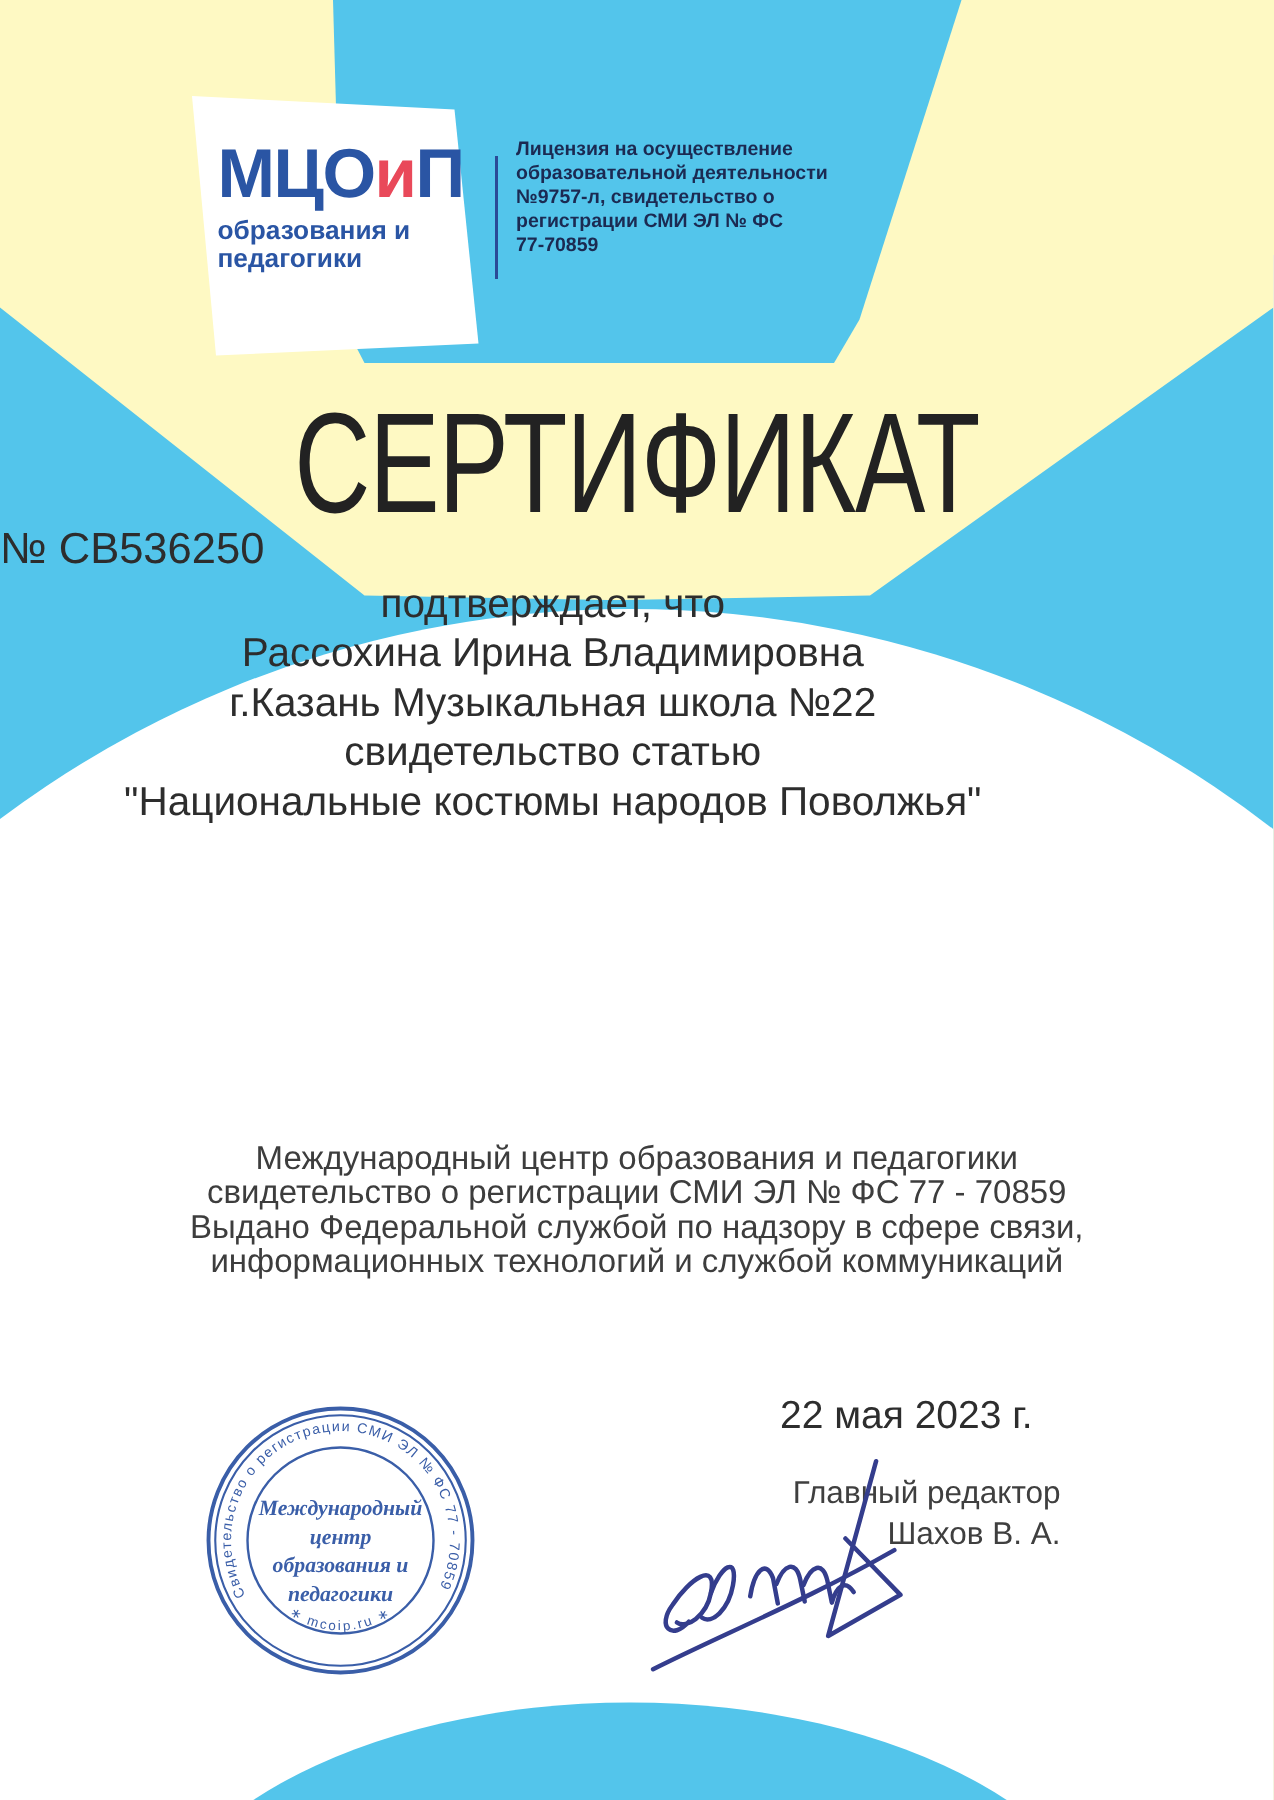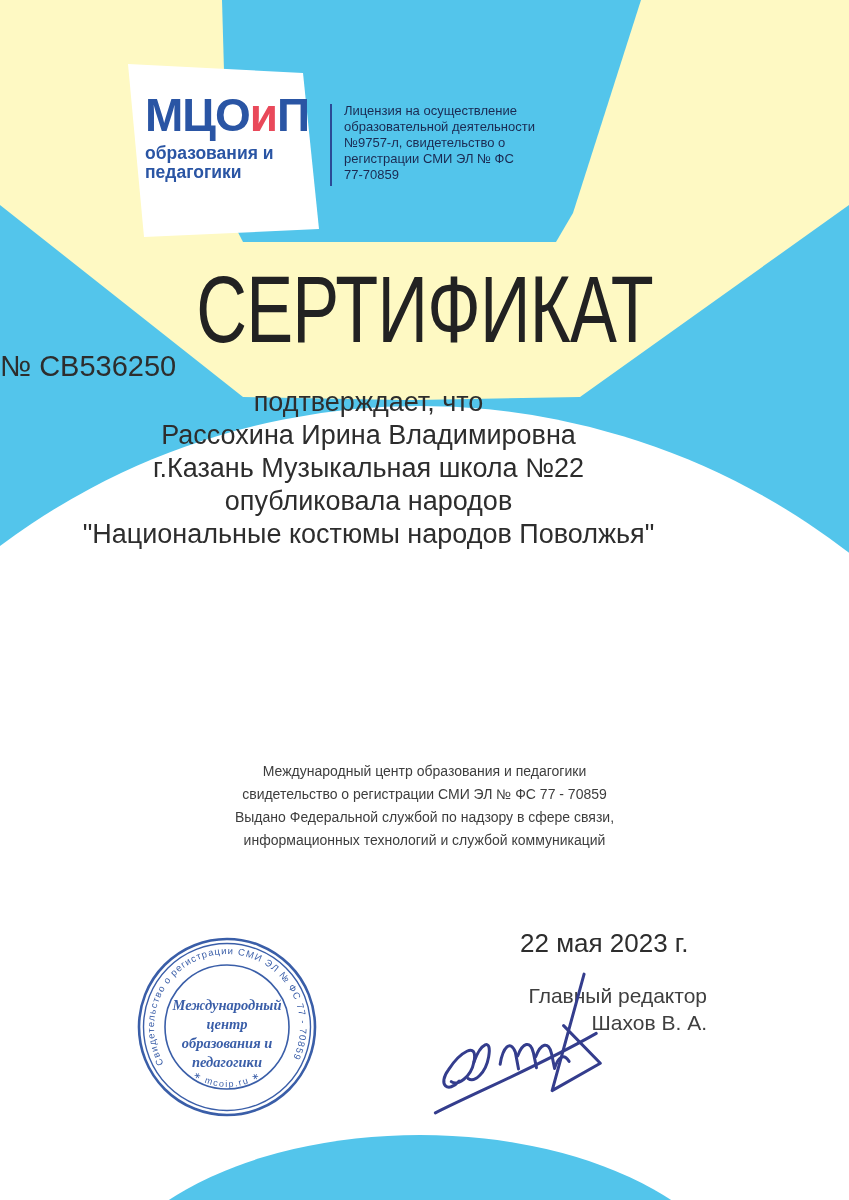--- a/index.html
+++ b/index.html
@@ -11,30 +11,30 @@
   }
   .bg-svg{position:absolute;left:0;top:0;z-index:0;}
   .layer{position:absolute;z-index:2;}
 
   
   .logo-block{left:145px;top:92px;width:190px;}
   .logo-acronym{font-size:46px;font-weight:bold;letter-spacing:-1px;line-height:46px;color:#2a55a4;}
   .logo-acronym .red{color:#e9495a;}
   .logo-name{margin-top:6px;font-size:17.5px;font-weight:bold;line-height:19px;color:#2a55a4;}
   .logo-sep{left:330px;top:104px;width:2px;height:82px;background:#2b4a96;}
-  .license-block{left:344px;top:103px;width:220px;font-size:13px;font-weight:normal;line-height:16px;color:#1b2a52;}
+  .license-block{left:344px;top:91px;width:220px;font-size:13px;font-weight:bold;line-height:16px;color:#1b2a52;}
 
   
   .title{left:0;top:260px;width:849px;text-align:center;font-size:95px;line-height:98px;
          color:#222222;transform:scaleX(.74);transform-origin:50% 50%;letter-spacing:-1px;white-space:nowrap;}
   .cert-number{left:0;top:349px;width:726px;text-align:left;font-size:29px;line-height:34px;color:#2d2d2d;}
   .body-lines{left:0;top:386px;width:737px;text-align:center;font-size:27px;line-height:33px;color:#2d2d2d;}
 
   
-  .reg-info{left:0;top:760px;width:849px;text-align:center;font-size:14px;line-height:23px;color:#3d3d3d;}
+  .reg-info{left:0;top:760px;width:849px;text-align:center;font-size:22px;line-height:23px;color:#3d3d3d;}
 
   
   .date{left:520px;top:928px;width:240px;text-align:left;font-size:26px;color:#2d2d2d;}
   .editor{left:527px;top:982px;width:180px;text-align:right;font-size:21px;line-height:27px;color:#3f3f3f;}
 
   .stamp-svg{left:133px;top:933px;z-index:2;}
   .stamp-center{font-family:"Liberation Serif","DejaVu Serif",serif;font-style:italic;font-weight:bold;}
   .signature-svg{left:425px;top:918px;z-index:3;transform:rotate(-4deg);}
 </style>
 </head>
@@ -73,21 +73,21 @@
     <div>регистрации СМИ ЭЛ № ФС</div>
     <div>77-70859</div>
   </div>
 
   <div class="layer title">СЕРТИФИКАТ</div>
   <div class="layer cert-number">№ СВ536250</div>
   <div class="layer body-lines">
     <div>подтверждает, что</div>
     <div>Рассохина Ирина Владимировна</div>
     <div>г.Казань Музыкальная школа №22</div>
-    <div>опубликовала народов</div>
+    <div>свидетельство статью</div>
     <div>"Национальные костюмы народов Поволжья"</div>
   </div>
 
   <div class="layer reg-info">
     <div>Международный центр образования и педагогики</div>
     <div>свидетельство о регистрации СМИ ЭЛ № ФС 77 - 70859</div>
     <div>Выдано Федеральной службой по надзору в сфере связи,</div>
     <div>информационных технологий и службой коммуникаций</div>
   </div>
 

